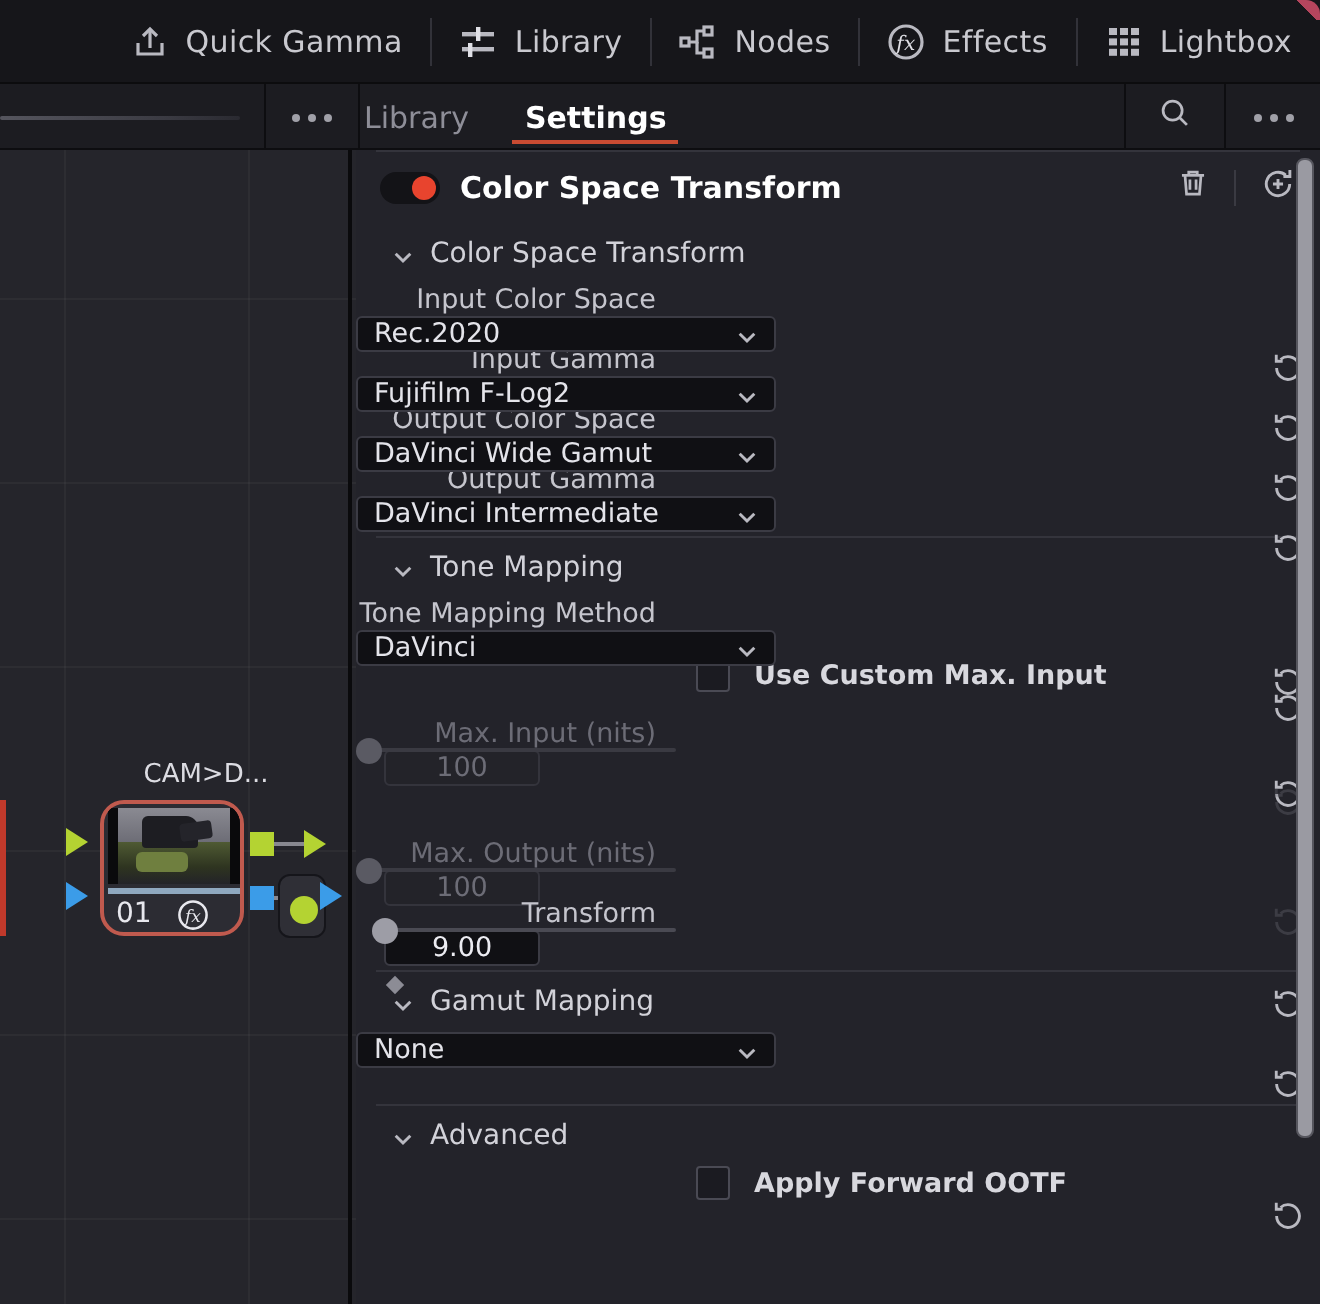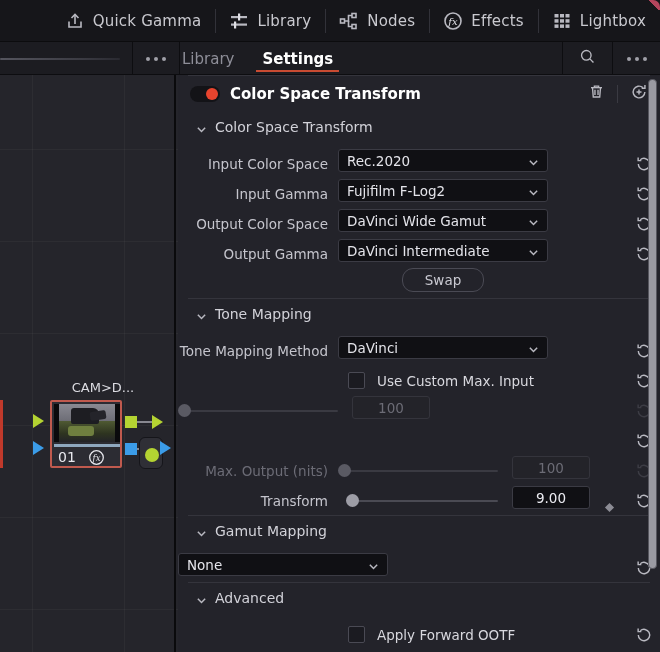--- a/index.html
+++ b/index.html
@@ -99,21 +99,21 @@
   #graph-divider{
     position:absolute; left:174px; top:75px; width:2px; height:577px;
     background:#0a0a0c;
   }
   #node-label{
     position:absolute; left:58px; top:305px; width:90px;
     text-align:center; color:#dcdce2; font-size:13px;
   }
   #node-box{
     position:absolute; left:50px; top:325px; width:72px; height:68px;
-    background:#2c2c33; border:2px solid #c05a4e; border-radius:2px;
+    background:#2c2c33; border:2px solid #c05a4e; border-radius:12px;
     overflow:hidden;
   }
   #node-thumb{
     position:absolute; left:2px; top:2px; width:66px; height:38px;
     background:#141418; overflow:hidden;
   }
   #node-thumb .pillar{ position:absolute; top:0; bottom:0; width:5px; background:#0a0a0c; }
   #node-thumb .pl{ left:0; } #node-thumb .pr{ right:0; }
   #node-thumb .sky{ position:absolute; left:5px; right:5px; top:0; height:17px;
     background:linear-gradient(180deg,#8a8a92 0%,#6d6d76 100%); }
@@ -205,21 +205,21 @@
   }
   .sep{ height:1px; background:#34343c; margin:0 10px; }
 
   .group-head{
     display:flex; align-items:center; gap:8px;
     height:30px; padding-left:18px; color:#d2d2d9; font-size:14px;
   }
   .chev{ width:11px; height:11px; display:block; }
 
   .row{
-    display:flex; align-items:flex-end; height:30px; padding-right:8px;
+    display:flex; align-items:flex-start; height:30px; padding-right:8px;flex-direction:column;
   }
   .row .lbl{
     width:160px; text-align:right; padding-right:10px;
     color:#c5c5cd; font-size:13.5px; white-space:nowrap;
   }
   .row .lbl.dim{ color:#6c6c76; }
 
   .select{
     width:210px; height:23px; background:#101014; border:1px solid #3b3b44;
     border-radius:3px; display:flex; align-items:center; padding:0 8px;
@@ -251,21 +251,21 @@
     background:#101014; border:1px solid #3b3b44; border-radius:3px;
     display:flex; align-items:center; justify-content:center;
     color:#ececf2; font-size:13.5px;
   }
   .numbox.dim{ background:#232329; border-color:#34343c; color:#6c6c76; }
 
   .kf{ width:11px; height:11px; margin-left:14px; }
   .reset{ width:16px; height:16px; margin-left:auto; }
   .reset.dim{ opacity:.35; }
 
-  .indent-ctrl{ margin-left:170px; display:flex; align-items:center; }
+  .indent-ctrl{ margin-left:170px; display:flex; align-items:center;font-weight:bold; }
 
   
   #panel-scroll{
     position:absolute; right:3px; top:4px; width:9px; height:525px;
   }
   #panel-scroll .thumb{
     position:absolute; left:0; top:0; width:9px; height:490px;
     background:#9a9aa2; border:1px solid #56565e; border-radius:4px;
   }
 
@@ -532,27 +532,20 @@
         </span>
       </div>
       <span class="reset">
         <svg viewBox="0 0 18 18" width="16" height="16">
           <path class="icon-stroke" d="M2.6 9a6.4 6.4 0 1 0 2.2-4.8"></path>
           <path class="icon-stroke" d="M2.4 1.6v3.6H6"></path>
         </svg>
       </span>
     </div>
 
-    <div class="row">
-      <div class="lbl"></div>
-      <div style="width:210px;display:flex;justify-content:center;">
-        <div style="padding:3px 22px;border:1px solid #4a4a54;border-radius:11px;color:#c9c9d1;font-size:13.5px;">Swap</div>
-      </div>
-      <span class="reset" style="visibility:hidden"></span>
-    </div>
 
     <div class="sep" style="margin-top:6px;"></div>
 
     <div class="group-head">
       <span class="chev">
         <svg viewBox="0 0 12 12" width="11" height="11">
             <path class="icon-stroke" d="M2 4.2L6 8.2 10 4.2"></path>
           </svg>
       </span>
       <span>Tone Mapping</span>
@@ -583,20 +576,21 @@
       </div>
       <span class="reset">
         <svg viewBox="0 0 18 18" width="16" height="16">
           <path class="icon-stroke" d="M2.6 9a6.4 6.4 0 1 0 2.2-4.8"></path>
           <path class="icon-stroke" d="M2.4 1.6v3.6H6"></path>
         </svg>
       </span>
     </div>
 
     <div class="row">
+      <div class="lbl dim">Max. Input (nits)</div>
       <div class="slider dim">
         <span class="track"></span>
         <span class="knob"></span>
       </div>
       <div class="numbox dim">100</div>
       <span class="reset dim">
         <svg viewBox="0 0 18 18" width="16" height="16">
           <path class="icon-stroke-dim" d="M2.6 9a6.4 6.4 0 1 0 2.2-4.8"></path>
           <path class="icon-stroke-dim" d="M2.4 1.6v3.6H6"></path>
         </svg>

